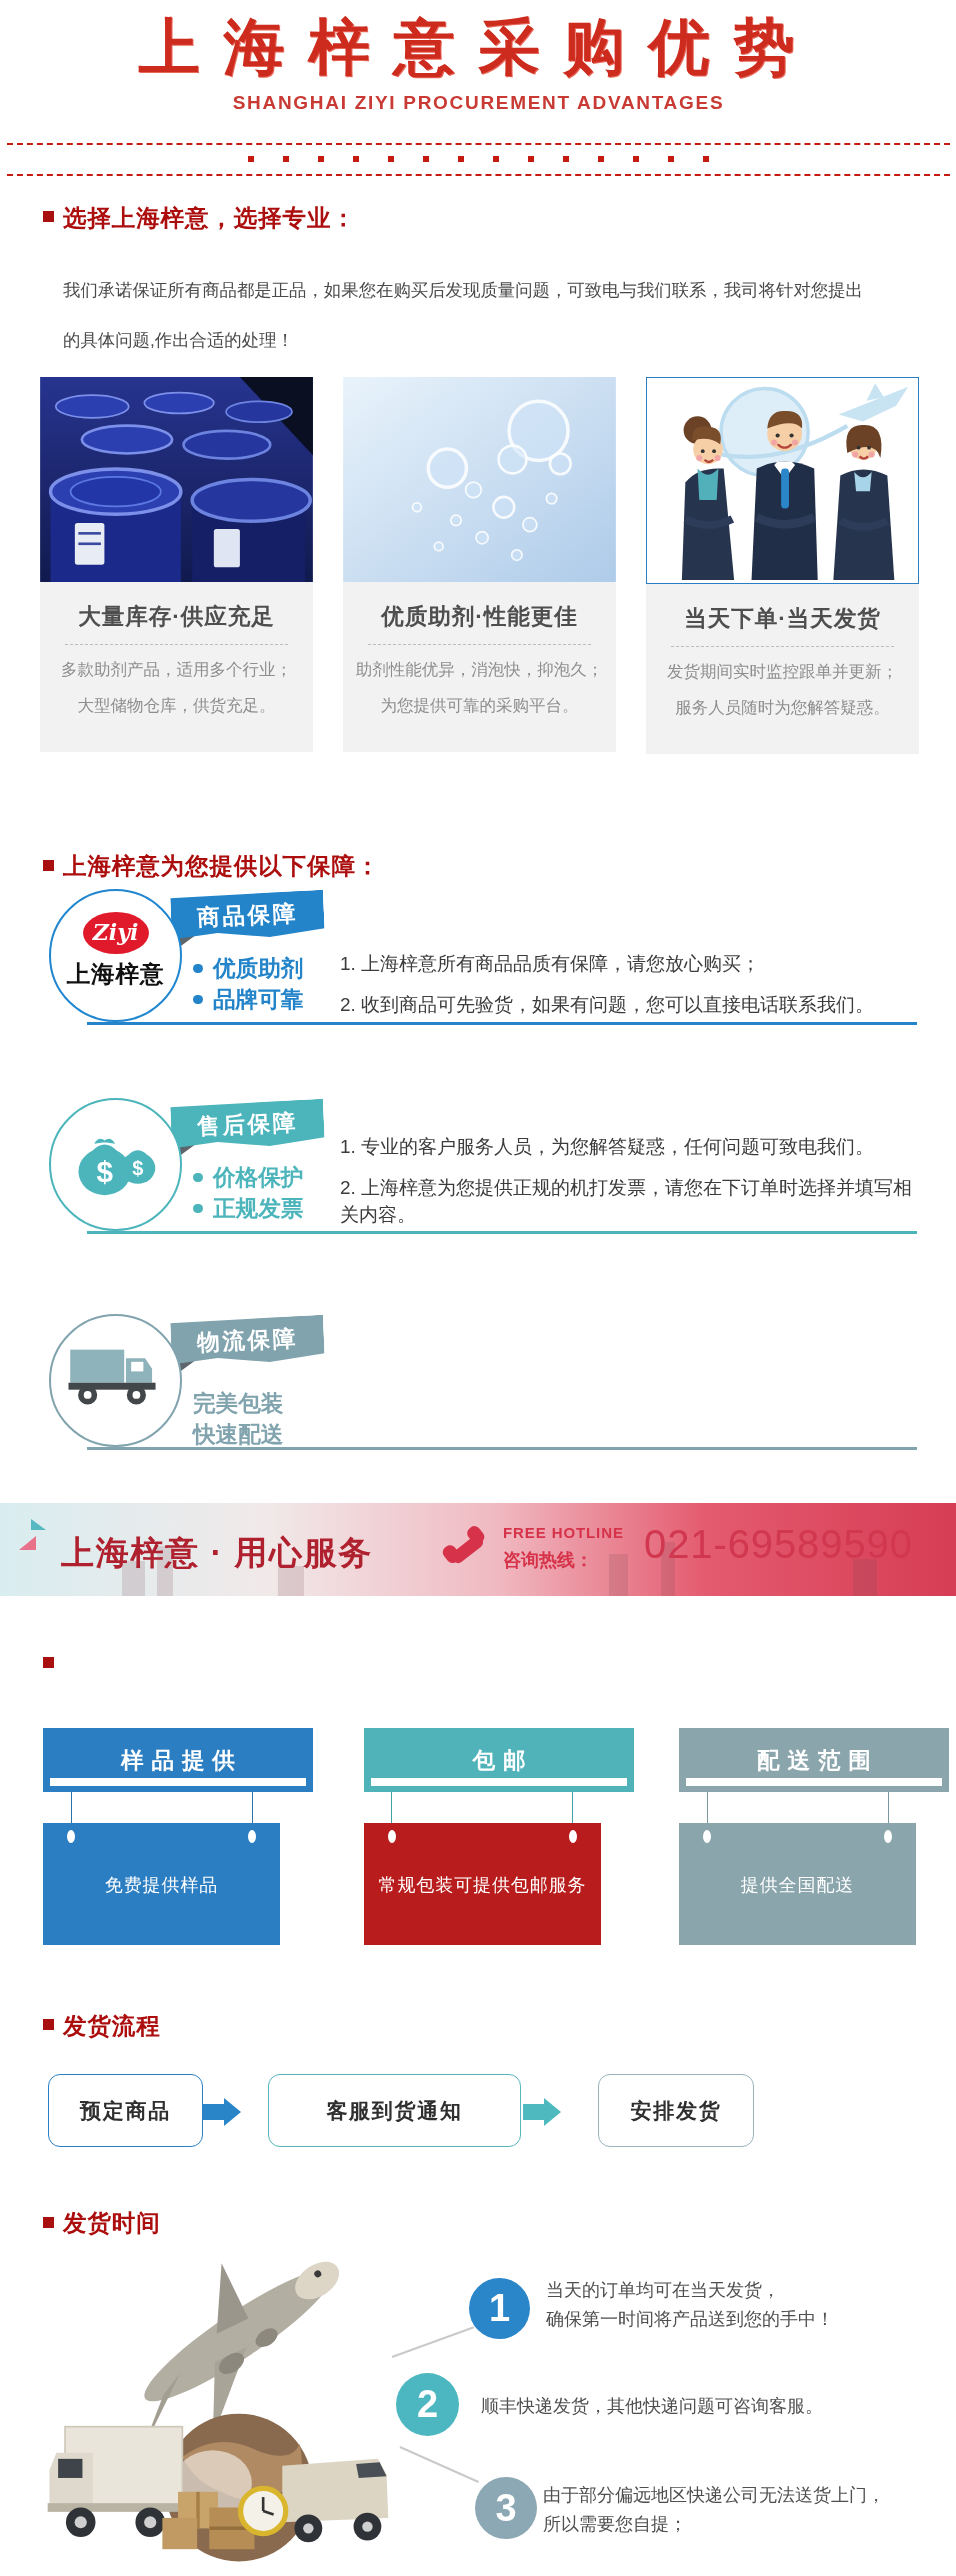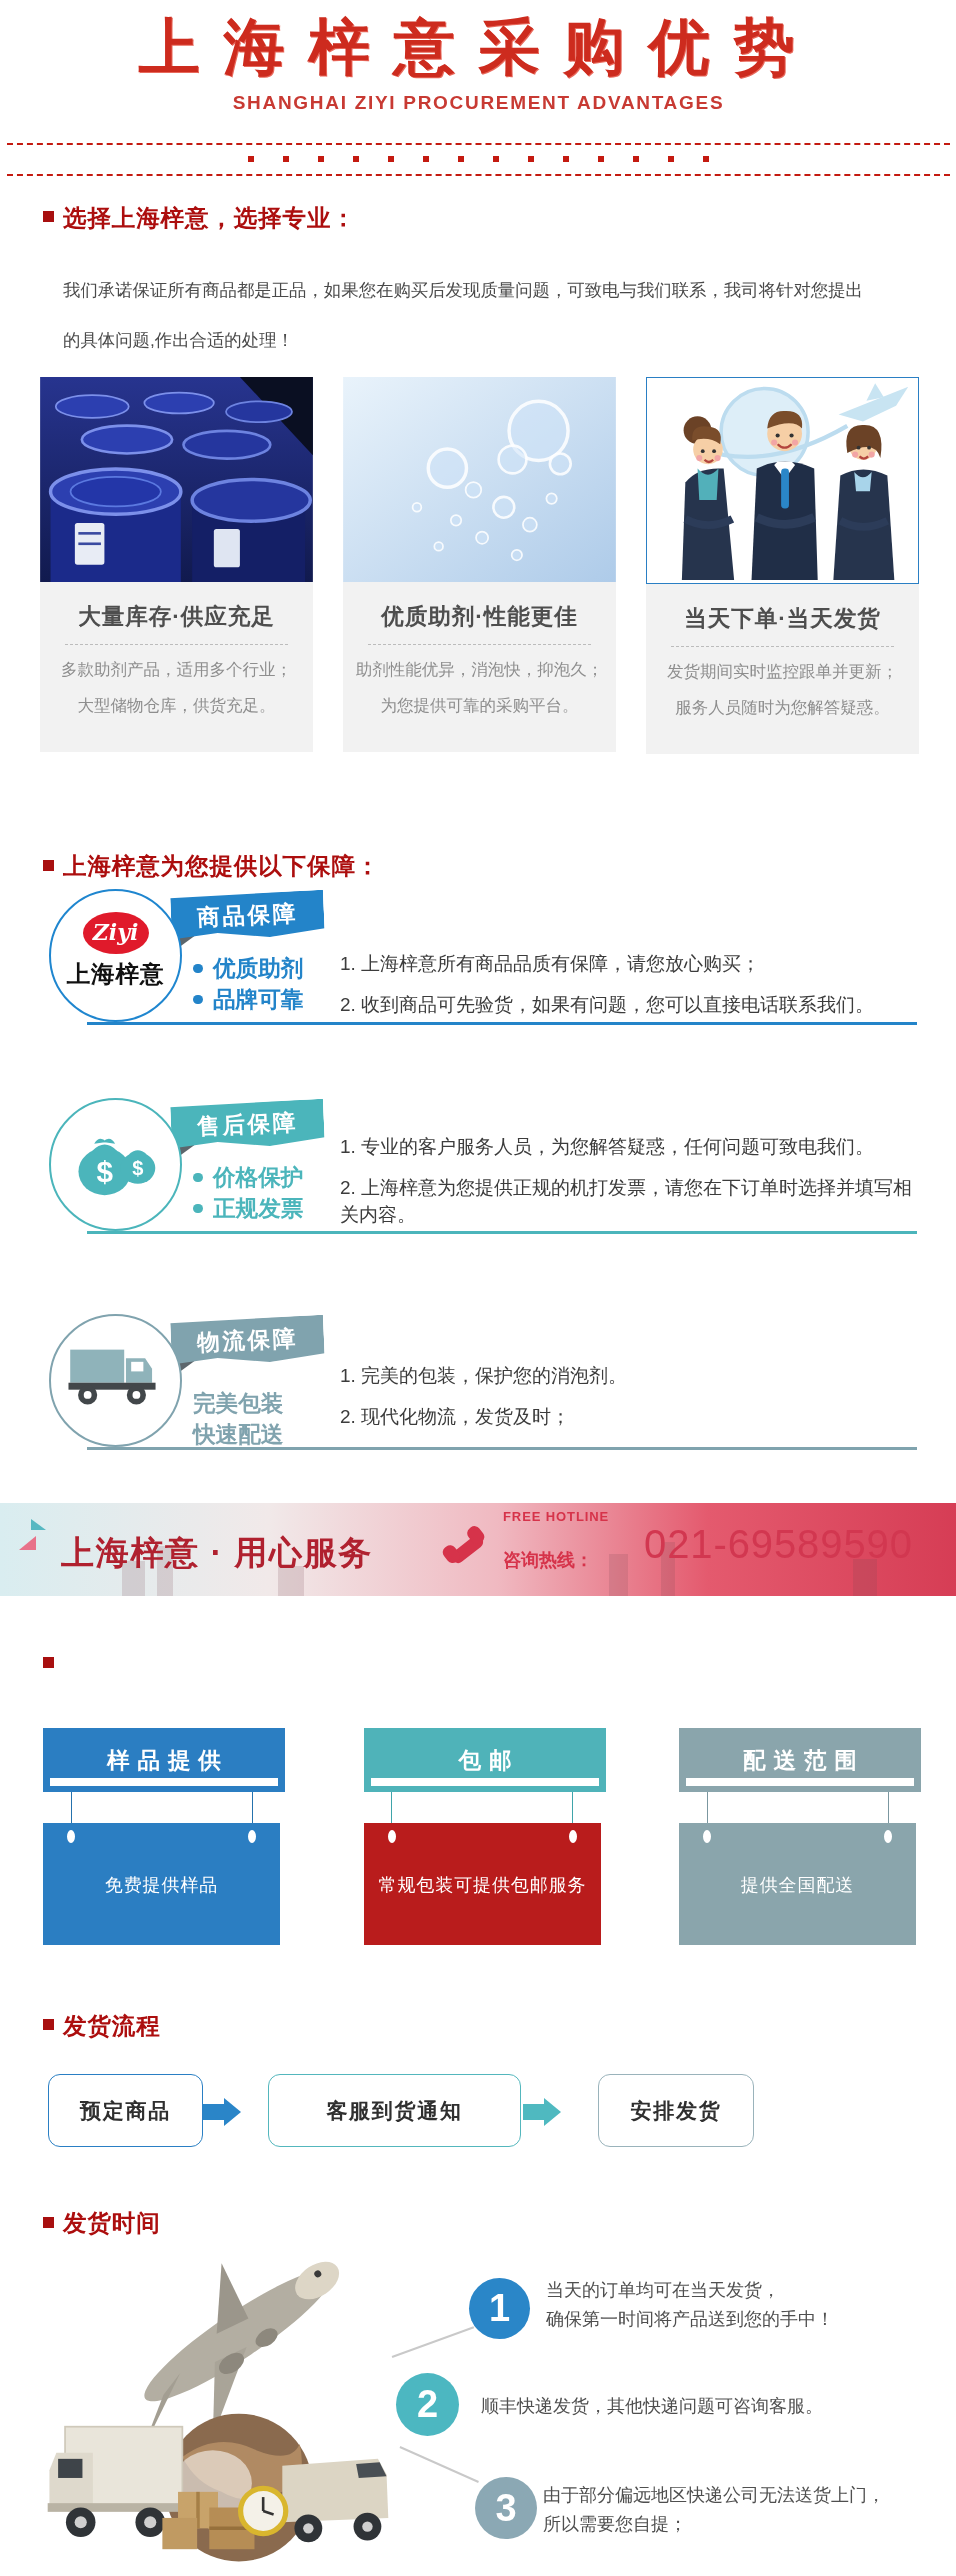--- a/index.html
+++ b/index.html
@@ -47,27 +47,27 @@
   .c-teal{color:#4bb5bb;} .bg-teal{background:#4bb5bb;} .bd-teal{border-color:#4bb5bb;}
   .c-slate{color:#80a3ae;flex-direction:column;} .bg-slate{background:#80a3ae;} .bd-slate{border-color:#80a3ae;}
   .ziyi-oval{margin:21px auto 3.5px;width:66px;height:42px;border-radius:50%;background:#e01a2b;
       color:#fff;font-family:"DejaVu Serif",serif;font-style:italic;font-weight:bold;font-size:22px;
       line-height:40px;}
   .ziyi-brand{font-size:23.5px;font-weight:600;color:#111;letter-spacing:0.9px;}
   
   .banner{left:0;top:1503px;width:957px;height:93px;
       background:linear-gradient(90deg,#d9edf0 0%,#f1e9e9 28%,#f0b9c1 52%,#e45a6e 74%,#d63d55 100%);}
   .banner-brand{position:absolute;left:61px;top:28px;font-size:33px;font-weight:bold;color:#b0212f;letter-spacing:1.7px;}
-  .hot-en{position:absolute;left:503px;top:6px;font-size:13px;font-weight:bold;color:#d6334a;letter-spacing:0.9px;}
+  .hot-en{position:absolute;left:503px;top:21px;font-size:15px;font-weight:bold;color:#d6334a;letter-spacing:0.9px;}
   .hot-cn{position:absolute;left:503px;top:45px;font-size:18px;font-weight:bold;color:#d6334a;}
   .hot-num{position:absolute;left:644px;top:19px;font-size:40px;color:#d23750;letter-spacing:0.9px;}
   .sky{position:absolute;bottom:0;opacity:.18;background:#7c4752;}
   .bird{position:absolute;width:0;height:0;}
   
-  .dbox-h{top:1728px;width:242px;height:64px;color:#fff;text-align:center;position:absolute;}
+  .dbox-h{top:1728px;width:270px;height:64px;color:#fff;text-align:center;position:absolute;}
   .dbox-h .t{padding-top:17.4px;font-size:22.6px;font-weight:bold;letter-spacing:7.8px;padding-left:7.8px;}
   .dbox-h .slot{position:absolute;left:7px;right:7px;bottom:6px;height:7.8px;background:#fff;}
   .dstr{top:1792px;width:0.9px;height:31px;position:absolute;}
   .dbox-b{top:1823px;width:237px;height:122px;position:absolute;color:#fff;text-align:center;}
   .dbox-b .txt{margin-top:50px;font-size:18px;letter-spacing:0.9px;}
   .dbox-b .pin{position:absolute;top:7px;width:7.8px;height:13px;border-radius:50%;background:#fff;}
   
   .fbox{top:2074px;height:71px;border:1.7px solid;border-radius:12px;position:absolute;
       text-align:center;line-height:71px;font-size:21px;font-weight:bold;color:#2f2f2f;letter-spacing:1.7px;background:#fff;}
   .farrow{top:2098px;position:absolute;display:flex;align-items:center;}
@@ -311,24 +311,20 @@
     <div class="g-bullets">
       <div class="bl c-slate">
           <i class="bg-slate"></i>
           <span>完美包装</span>
         </div>
       <div class="bl c-slate">
           <i class="bg-slate"></i>
           <span>快速配送</span>
         </div>
     </div>
-    <div class="g-text" style="top:48px;">
-      <p>1. 完美的包装，保护您的消泡剂。</p>
-      <p>2. 现代化物流，发货及时；</p>
-    </div>
   </div>
 
   <div class="abs banner">
     <div class="sky" style="left:122px;width:22.6px;height:35px;"></div>
     <div class="sky" style="left:157px;width:15.7px;height:50px;"></div>
     <div class="sky" style="left:278px;width:26px;height:30px;"></div>
     <div class="sky" style="left:609px;width:19px;height:42px;"></div>
     <div class="sky" style="left:661px;width:14px;height:54px;"></div>
     <div class="sky" style="left:853px;width:24px;height:37px;"></div>
     <div class="bird" style="left:19px;top:33px;border-bottom:14px solid #e8728a;border-left:17.4px solid transparent;"></div>

